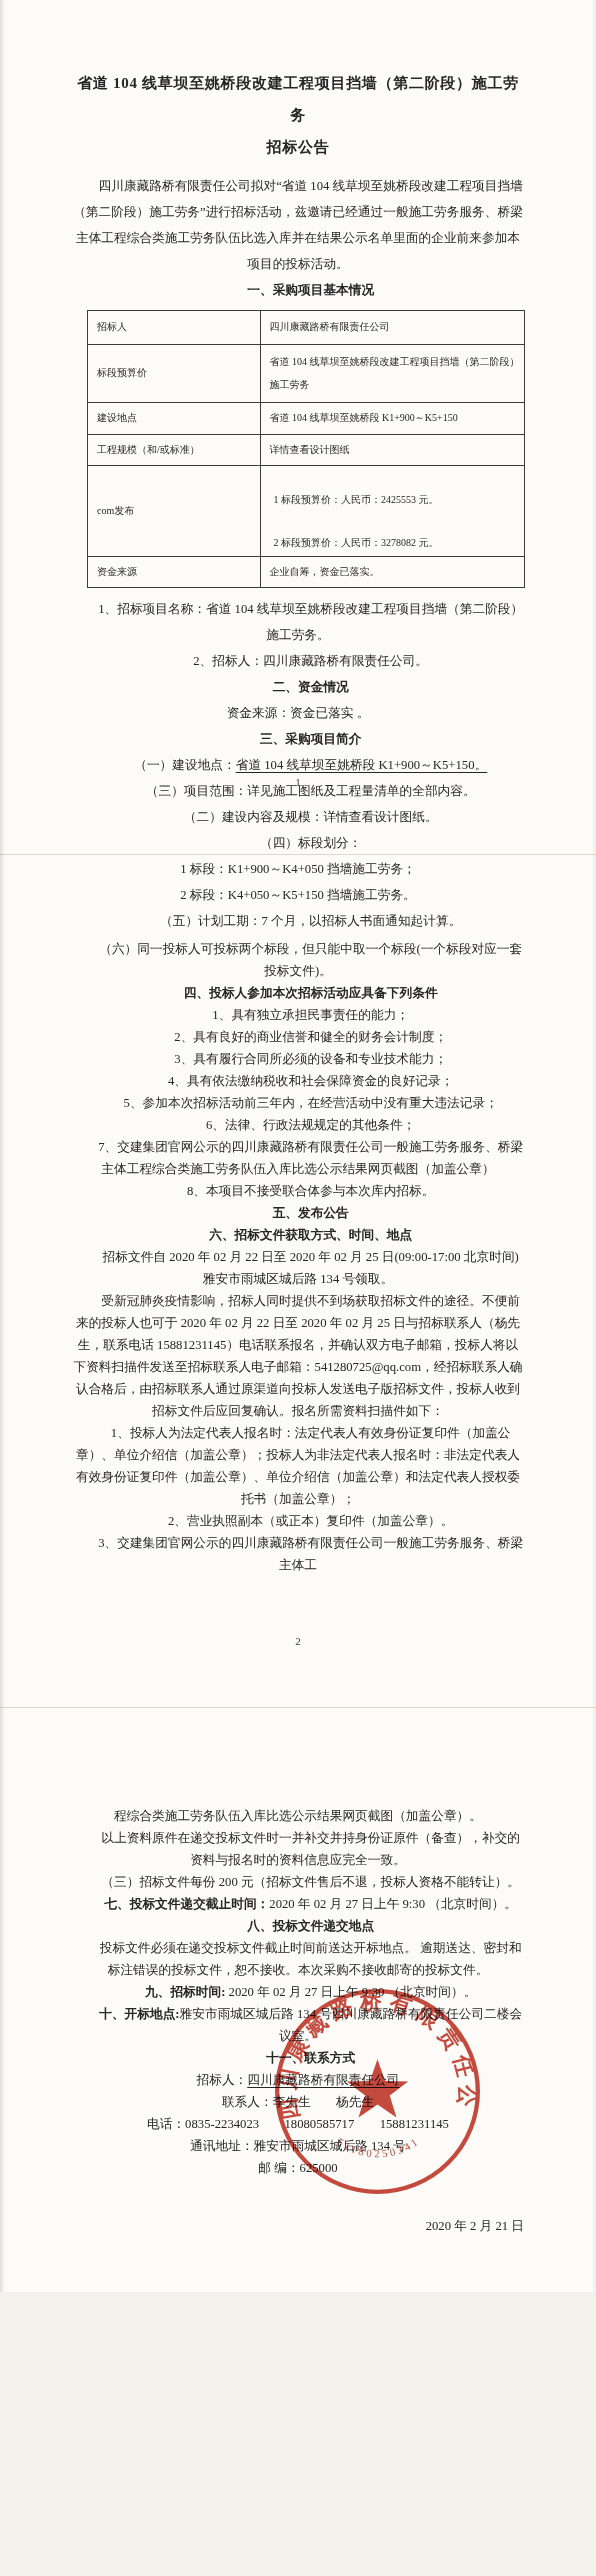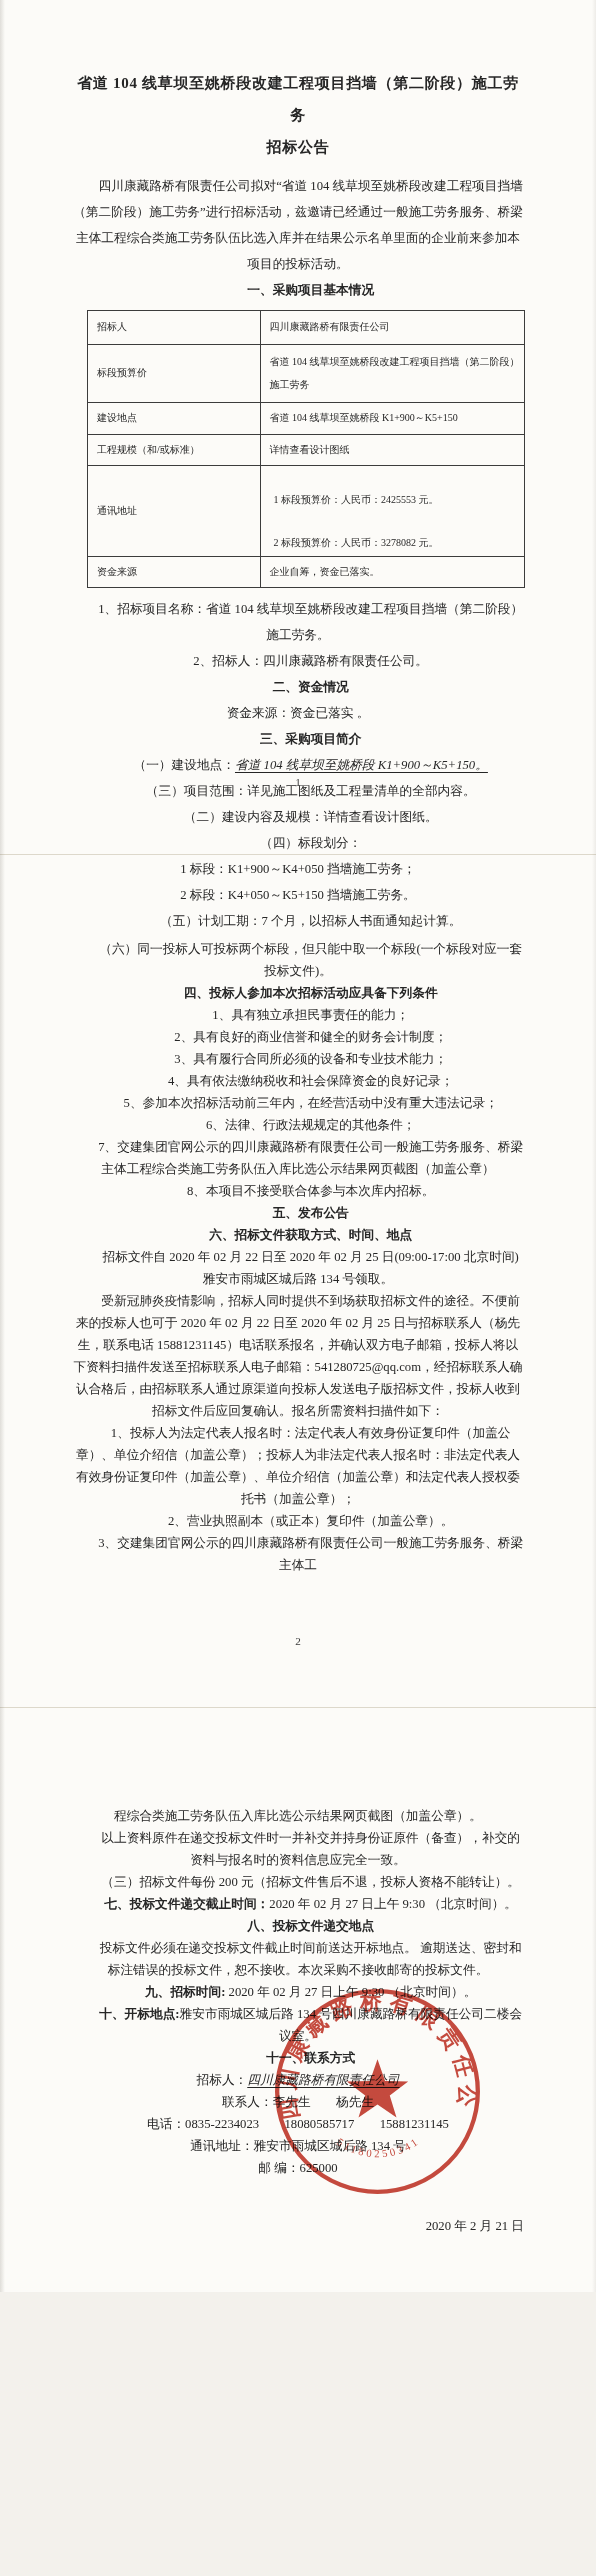--- a/index.html
+++ b/index.html
@@ -23,21 +23,21 @@
   .page-1 { height:855px; padding-top:67px; border-bottom:0.7px solid #ddd8cb; }
   .page-2 { height:853px; padding-top:83px; border-bottom:0.7px solid #ddd8cb; }
   .page-3 { height:867px; padding-top:97px; }
 
   .title { text-align:center; font-weight:bold; font-size:15px; line-height:32px; letter-spacing:0.7px; }
 
   p { margin:0; font-size:12.7px; line-height:26px; text-align:center; }
   .page-2 p, .page-3 p { line-height:22px; }
   .indent { text-indent:2em; }
   .heading { font-weight:bold; }
-  .ul { text-decoration:underline; text-underline-offset:3px;font-style:italic; }
+  .ul { text-decoration:underline; text-underline-offset:3px; }
   .justify { text-align:justify; text-justify:inter-character; }
   .mt-s { margin-top:10.4px; }
 
   table.doc-table {
     border-collapse:collapse; table-layout:fixed;
     width:438px; margin-left:15px; margin-top:6.7px; margin-bottom:8.2px;
   }
   .doc-table td {
     border:0.7px solid #3c3c3c; font-size:10px; vertical-align:middle;
     padding:1.5px 4.5px 1.5px 9px; line-height:22.4px;
@@ -89,21 +89,21 @@
         </tr>
         <tr class="r-h40">
           <td class="tl">建设地点</td>
           <td>省道 104 线草坝至姚桥段 K1+900～K5+150</td>
         </tr>
         <tr class="r-h38">
           <td class="tl">工程规模（和/或标准）</td>
           <td>详情查看设计图纸</td>
         </tr>
         <tr class="r-h64">
-          <td class="tl">通讯地址</td>
+          <td class="tl">com发布</td>
           <td>
             <div class="budget-line">1 标段预算价：人民币：2425553 元。</div>
             <div class="budget-line">2 标段预算价：人民币：3278082 元。</div>
           </td>
         </tr>
         <tr class="r-h38">
           <td class="tl">资金来源</td>
           <td>企业自筹，资金已落实。</td>
         </tr>
       </tbody>

